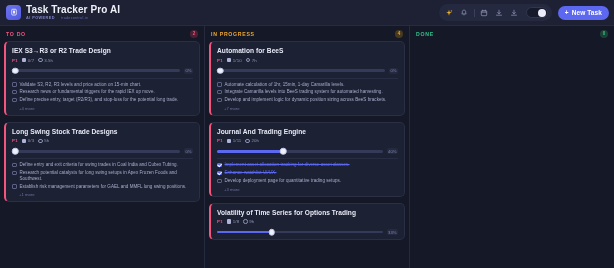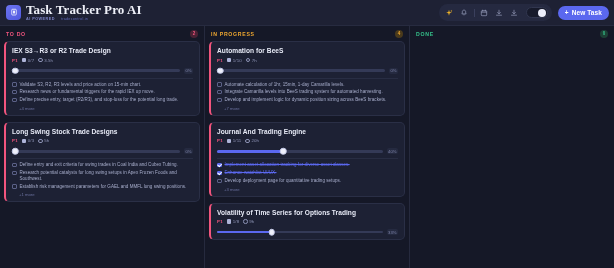--- a/index.html
+++ b/index.html
@@ -22,21 +22,21 @@
   }
   .brand { display:flex; align-items:center; gap:5px; }
   .logo {
     width:15px; height:15px; border-radius:4px;
     background:linear-gradient(145deg,#6c74f0,#5159e0);
     display:flex; align-items:center; justify-content:center;
     flex:0 0 auto;
   }
   .logo svg { display:block; }
   .brand-text { display:flex; flex-direction:column; line-height:1; }
-  .brand-title { font-size:13px; font-weight:bold; color:#eef0f8; letter-spacing:.1px;font-family:Liberation Serif, serif; }
+  .brand-title { font-size:10px; font-weight:bold; color:#eef0f8; letter-spacing:.1px; }
   .brand-sub { display:flex; align-items:center; gap:6px; margin-top:2px; }
   .brand-ai { font-size:3.8px; font-weight:bold; color:#7d84c8; letter-spacing:.45px; }
   .brand-url { font-size:3.8px; color:#5b63b0; letter-spacing:.2px; }
 
   .toolbar {
     margin-left:auto; display:flex; align-items:center; gap:0;
   }
   .ticons {
     display:flex; align-items:center; gap:2px;
     background:#252940; border-radius:9px; padding:2px 4px;

